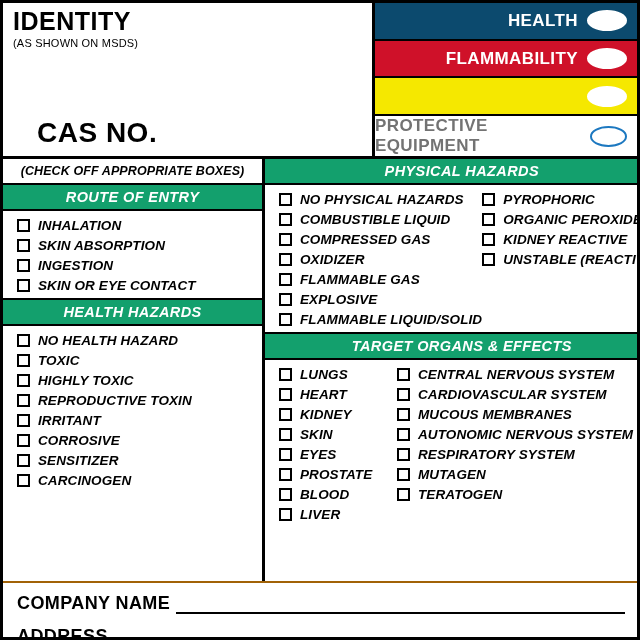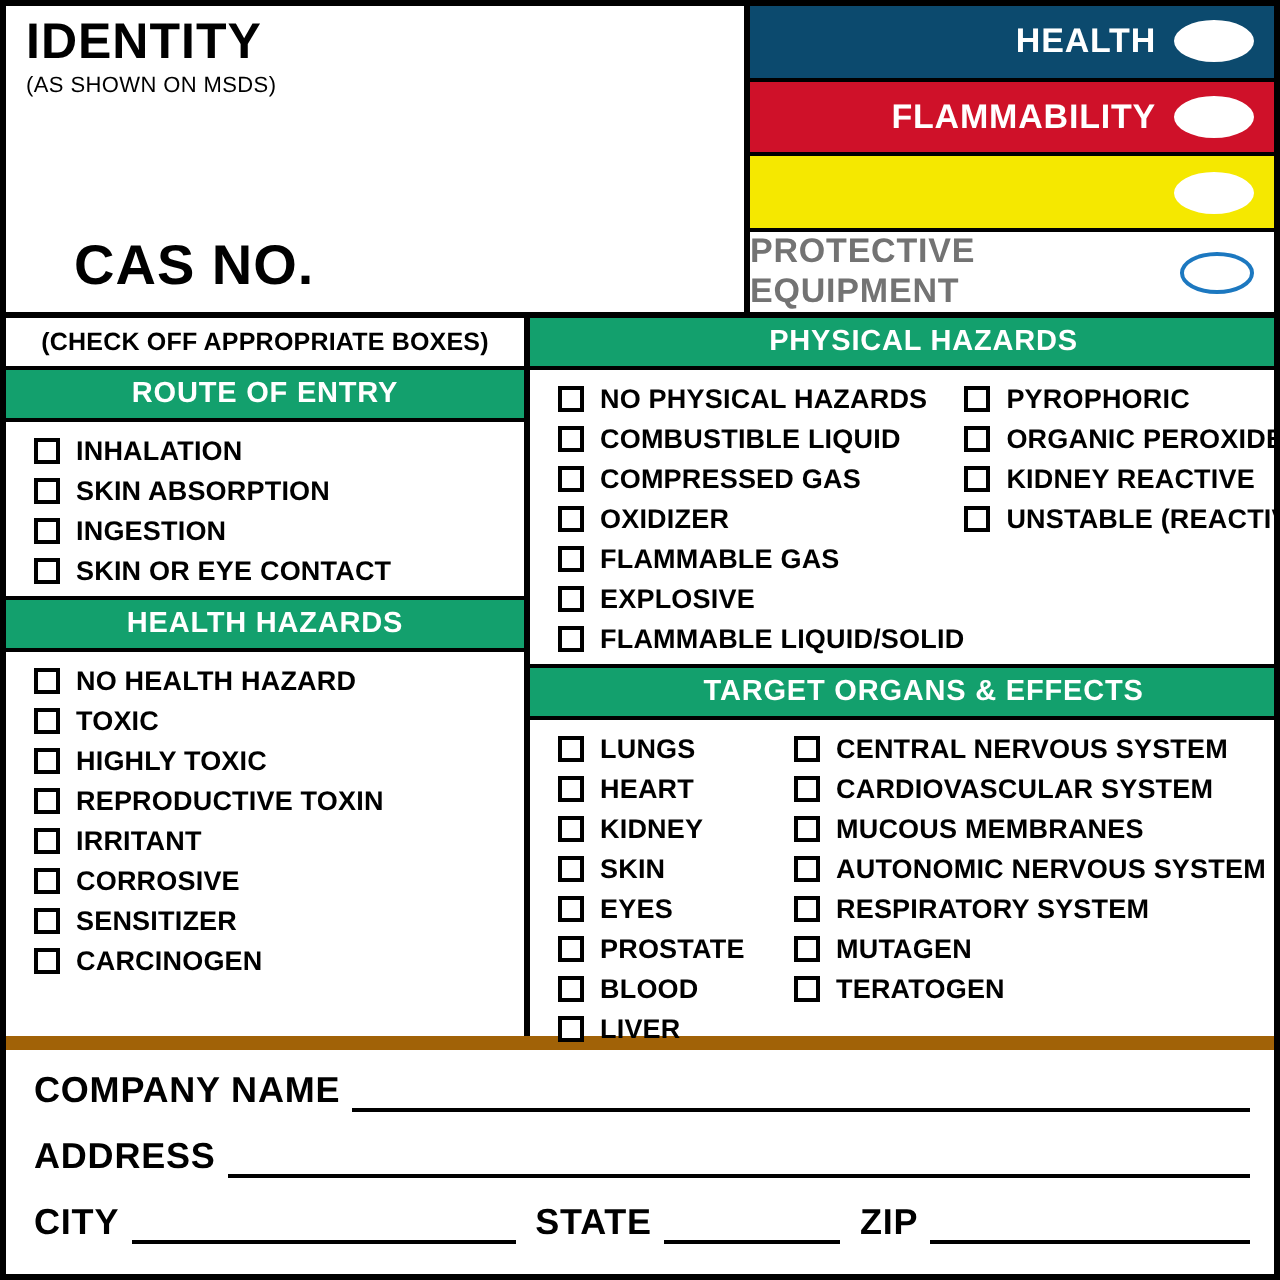--- a/index.html
+++ b/index.html
@@ -96,23 +96,24 @@
   }
   .nfpa-react .oval { border-color: #ffffff; }
   .nfpa-ppe .oval {
     background: #ffffff;
     border: 2px solid #1c78c0;
   }
 
   
   .middle {
     display: flex;
-    height: 366px;
-    box-sizing: border-box;
-    border-bottom: 7px solid #a16207;
+    height: 424px;
+    box-sizing: border-box;
+    border-bottom: 2px solid #a16207;
+    font-style: italic;
   }
   .col-left {
     flex: 0 0 262px;
     box-sizing: border-box;
     border-right: 3px solid #000;
     display: flex;
     flex-direction: column;
   }
   .col-right {
     flex: 1 1 auto;

